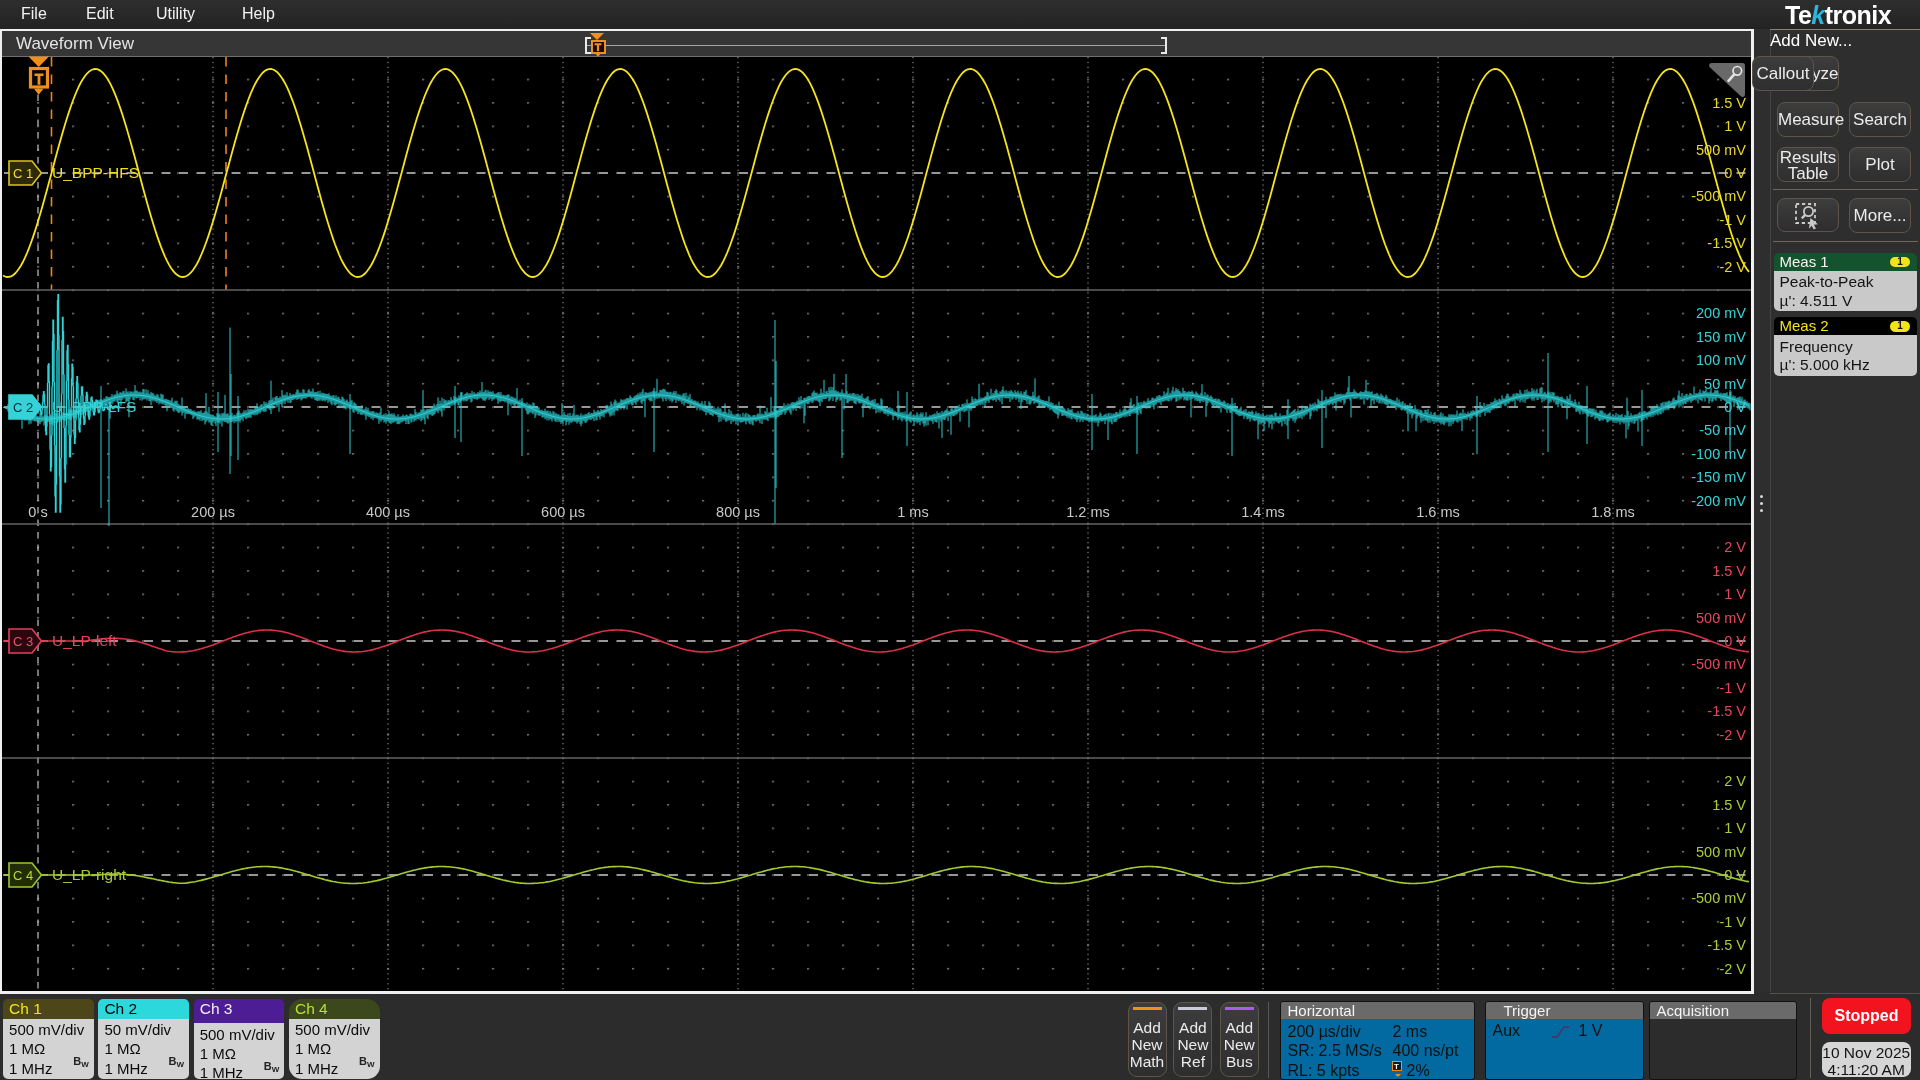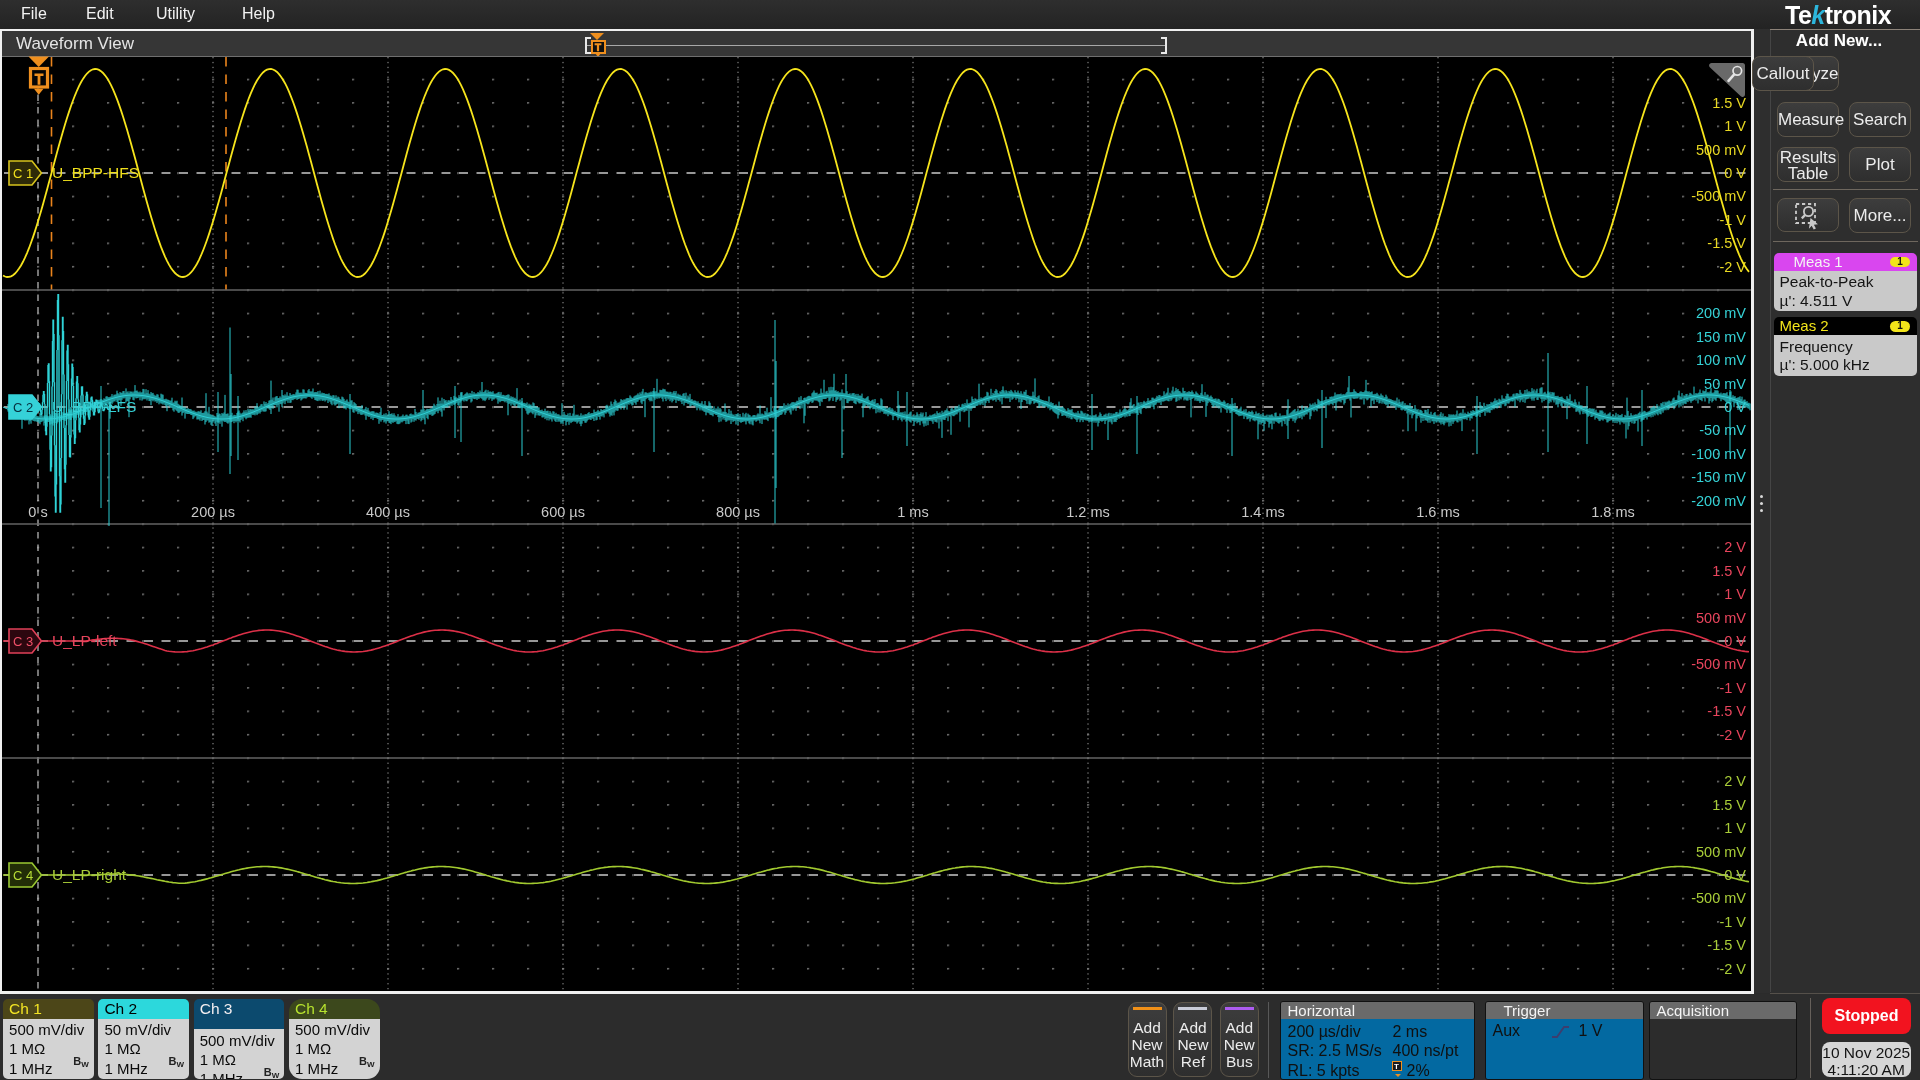--- a/index.html
+++ b/index.html
@@ -123,57 +123,57 @@
       <path d="M32.5 17.5 h9 v2.6 h-3.1 v8.6 h-2.8 v-8.6 h-3.1 Z" fill="#ef8f1e"></path>
       <polygon points="32,32.8 41.5,32.8 36.7,38.8" fill="#ef8f1e"></polygon>
       <path d="M1709.5 7 h31 a2.5 2.5 0 0 1 2.5 2.5 v29 a2.5 2.5 0 0 1 -4.2 1.8 l-31-29 a2.5 2.5 0 0 1 1.7-4.3 Z" fill="#696969"></path>
       <circle cx="1735.3" cy="14.8" r="4.3" fill="none" stroke="#e4e4e4" stroke-width="1.7"></circle>
       <line x1="1732" y1="18.6" x2="1726.5" y2="24.8" stroke="#e4e4e4" stroke-width="2.6" stroke-linecap="round"></line>
     </svg>
   </div>
 <div class="abs" style="left:1754px;top:29px;width:166px;height:964px;background:#2e2e2e"></div>
 <div class="abs" style="left:1770px;top:29px;width:150px;height:1.4px;background:#8c8278"></div>
 <div class="abs" style="left:1769.5px;top:30px;width:1px;height:962px;background:#454545"></div>
-<div class="abs" style="left:1770px;top:31px;width:138px;height:17px;color:#fff;font-size:17px;font-weight:bold;text-align:center">Add New...</div>
+<div class="abs" style="left:1770px;top:31px;width:138px;height:17px;color:#fff;font-size:17px;font-weight:normal;text-align:left">Add New...</div>
 <div class="abs" style="left:1760px;top:495px;width:3px;height:3px;border-radius:50%;background:#d8d8d8;box-shadow:0 7px 0 #d8d8d8,0 14px 0 #d8d8d8"></div>
 <div class="abs btn" style="left:1777px;top:55.5px;width:62px;height:35.5px;font-size:17px;line-height:34px">Analyze</div>
 <div class="abs btn" style="left:1752px;top:55.5px;width:62px;height:35.5px;font-size:17px;line-height:34px">Callout</div>
 <div class="abs btn" style="left:1777px;top:101.5px;width:62px;height:35.5px;font-size:17px;line-height:34px">Measure</div>
 <div class="abs btn" style="left:1849px;top:101.5px;width:62px;height:35.5px;font-size:17px;line-height:34px">Search</div>
 <div class="abs btn" style="left:1777px;top:146.5px;width:62px;height:35.5px;font-size:17px;line-height:16.5px;padding-top:2px">Results<br>Table</div>
 <div class="abs btn" style="left:1849px;top:146.5px;width:62px;height:35.5px;font-size:17px;line-height:34px">Plot</div>
 <div class="abs btn" style="left:1777px;top:197.5px;width:62px;height:34px"><svg width="28" height="28" viewBox="0 0 28 28" style="margin-top:3px">
       <rect x="2" y="2" width="19" height="19" fill="none" stroke="#c9c9c9" stroke-width="1.8" stroke-dasharray="3.2 2.8"></rect>
       <circle cx="14.5" cy="9.5" r="4.6" fill="none" stroke="#c9c9c9" stroke-width="1.8"></circle>
       <line x1="11.2" y1="12.9" x2="7.8" y2="16.4" stroke="#c9c9c9" stroke-width="2.3"></line>
       <path d="M16.5 16 l7.4 6.2 -4 0.5 2 3.8 -2.2 1.1 -2-3.8 -2.8 2.9 Z" fill="#c9c9c9"></path>
     </svg></div>
 <div class="abs btn" style="left:1849px;top:197.5px;width:62px;height:35.5px;font-size:17px;line-height:34px">More...</div>
 <div class="abs" style="left:1773px;top:188.5px;width:145px;height:1.2px;background:#6e675e"></div>
 <div class="abs" style="left:1773px;top:241px;width:145px;height:1.2px;background:#6e675e"></div>
 <div class="abs" style="left:1773.5px;top:252.5px;width:143.5px;height:58.5px;border-radius:5px;overflow:hidden">
-    <div style="height:18px;background:#d946ef;color:#f4f4f4;font-size:15px;line-height:18px;padding-left:20px;position:relative">Meas 1<span style="position:absolute;right:7px;top:4px;width:20px;height:10.5px;background:#f2e41a;border-radius:5.5px;color:#111;font-size:10px;font-weight:bold;text-align:center;line-height:10.5px">1</span></div>
+    <div style="height:18px;background:#14532d;color:#f4f4f4;font-size:15px;line-height:18px;padding-left:6px;position:relative">Meas 1<span style="position:absolute;right:7px;top:4px;width:20px;height:10.5px;background:#f2e41a;border-radius:5.5px;color:#111;font-size:10px;font-weight:bold;text-align:center;line-height:10.5px">1</span></div>
     <div style="height:40.5px;background:#c9c9c9;color:#141414;font-size:15.5px;padding:2.5px 0 0 6px;line-height:18.5px">Peak-to-Peak<br>µ': 4.511 V</div>
   </div>
 <div class="abs" style="left:1773.5px;top:317.0px;width:143.5px;height:58.5px;border-radius:5px;overflow:hidden">
     <div style="height:18px;background:#000;color:#f2e41a;font-size:15px;line-height:18px;padding-left:6px;position:relative">Meas 2<span style="position:absolute;right:7px;top:4px;width:20px;height:10.5px;background:#f2e41a;border-radius:5.5px;color:#111;font-size:10px;font-weight:bold;text-align:center;line-height:10.5px">1</span></div>
     <div style="height:40.5px;background:#c9c9c9;color:#141414;font-size:15.5px;padding:2.5px 0 0 6px;line-height:18.5px">Frequency<br>µ': 5.000 kHz</div>
   </div>
 <div class="abs" style="left:0;top:993.5px;width:1920px;height:86.5px;background:#2c2c2c"></div>
 <div class="abs" style="left:1770px;top:993px;width:150px;height:1px;background:#55504a"></div>
 <div class="abs" style="left:3.1px;top:999px;width:90.6px;height:79.5px;border-radius:5px;overflow:hidden">
     <div style="height:19.5px;background:#4c4618;color:#f2e424;font-size:15.5px;line-height:19.5px;padding-left:6px">Ch 1</div>
     <div style="height:60px;background:#d3d3d3;color:#0a0a0a;font-size:15px;line-height:19.3px;padding:1.5px 0 0 6px;position:relative">500 mV/div<br>1 MΩ<br>1 MHz<span style="position:absolute;right:5px;bottom:4px;font-size:11px;font-weight:bold;color:#222">B<span style="font-size:8px;vertical-align:-2px">W</span></span></div>
   </div>
 <div class="abs" style="left:98.4px;top:999px;width:90.6px;height:79.5px;border-radius:5px;overflow:hidden">
     <div style="height:19.5px;background:#2cd8dc;color:#000;font-size:15.5px;line-height:19.5px;padding-left:6px">Ch 2</div>
     <div style="height:60px;background:#d3d3d3;color:#0a0a0a;font-size:15px;line-height:19.3px;padding:1.5px 0 0 6px;position:relative">50 mV/div<br>1 MΩ<br>1 MHz<span style="position:absolute;right:5px;bottom:4px;font-size:11px;font-weight:bold;color:#222">B<span style="font-size:8px;vertical-align:-2px">W</span></span></div>
   </div>
 <div class="abs" style="left:193.7px;top:999px;width:90.6px;height:79.5px;border-radius:5px;overflow:hidden">
-    <div style="height:30px;background:#0c4a6e;color:#f4eef0;font-size:15.5px;line-height:19.5px;padding-left:6px">Ch 3</div>
+    <div style="height:24px;background:#4c1d95;color:#f4eef0;font-size:15.5px;line-height:19.5px;padding-left:6px">Ch 3</div>
     <div style="height:60px;background:#d3d3d3;color:#0a0a0a;font-size:15px;line-height:19.3px;padding:1.5px 0 0 6px;position:relative">500 mV/div<br>1 MΩ<br>1 MHz<span style="position:absolute;right:5px;bottom:4px;font-size:11px;font-weight:bold;color:#222">B<span style="font-size:8px;vertical-align:-2px">W</span></span></div>
   </div>
 <div class="abs" style="left:289.0px;top:999px;width:90.6px;height:79.5px;border-radius:13px;overflow:hidden">
     <div style="height:19.5px;background:#3c481c;color:#b6e22e;font-size:15.5px;line-height:19.5px;padding-left:6px">Ch 4</div>
     <div style="height:60px;background:#d3d3d3;color:#0a0a0a;font-size:15px;line-height:19.3px;padding:1.5px 0 0 6px;position:relative">500 mV/div<br>1 MΩ<br>1 MHz<span style="position:absolute;right:5px;bottom:4px;font-size:11px;font-weight:bold;color:#222">B<span style="font-size:8px;vertical-align:-2px">W</span></span></div>
   </div>
 <div class="abs btn" style="left:1127.5px;top:1001.5px;width:39px;height:75px;border-radius:9px;font-size:15.5px;line-height:17px;padding-top:16px"><div style="position:absolute;left:4px;top:4.5px;width:29px;height:2.6px;background:#f09018"></div>Add<br>New<br>Math</div>
 <div class="abs btn" style="left:1173.4px;top:1001.5px;width:39px;height:75px;border-radius:9px;font-size:15.5px;line-height:17px;padding-top:16px"><div style="position:absolute;left:4px;top:4.5px;width:29px;height:2.6px;background:#c9ccd8"></div>Add<br>New<br>Ref</div>
 <div class="abs btn" style="left:1219.8px;top:1001.5px;width:39px;height:75px;border-radius:9px;font-size:15.5px;line-height:17px;padding-top:16px"><div style="position:absolute;left:4px;top:4.5px;width:29px;height:2.6px;background:#ad5cf0"></div>Add<br>New<br>Bus</div>
 <div class="abs" style="left:1268px;top:1002px;width:1px;height:76px;background:#585858"></div>

